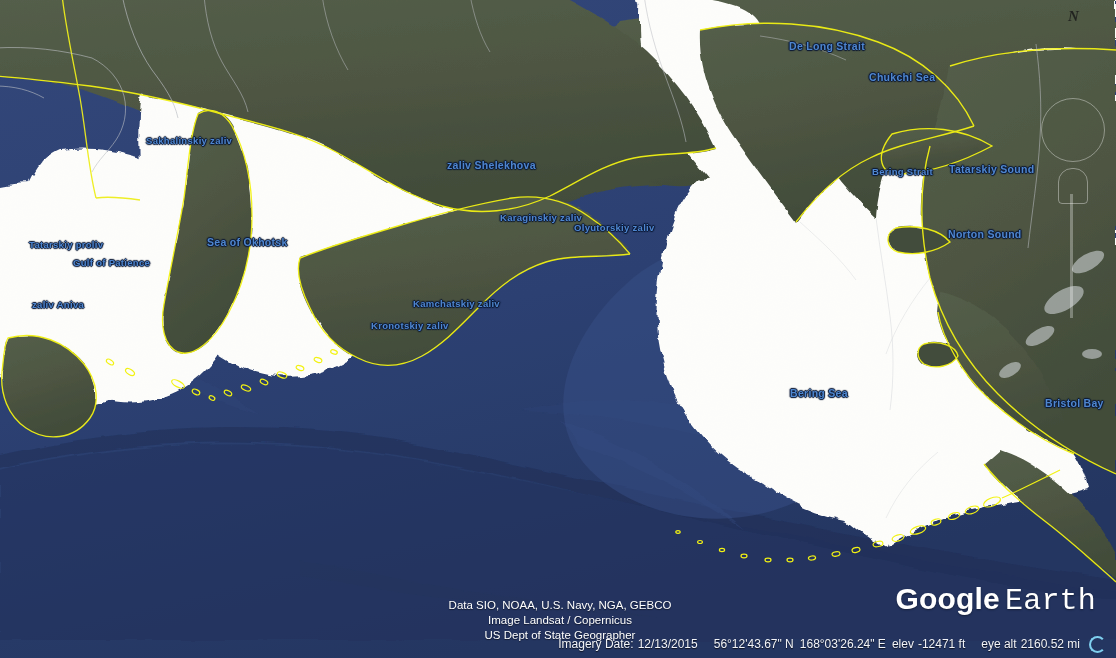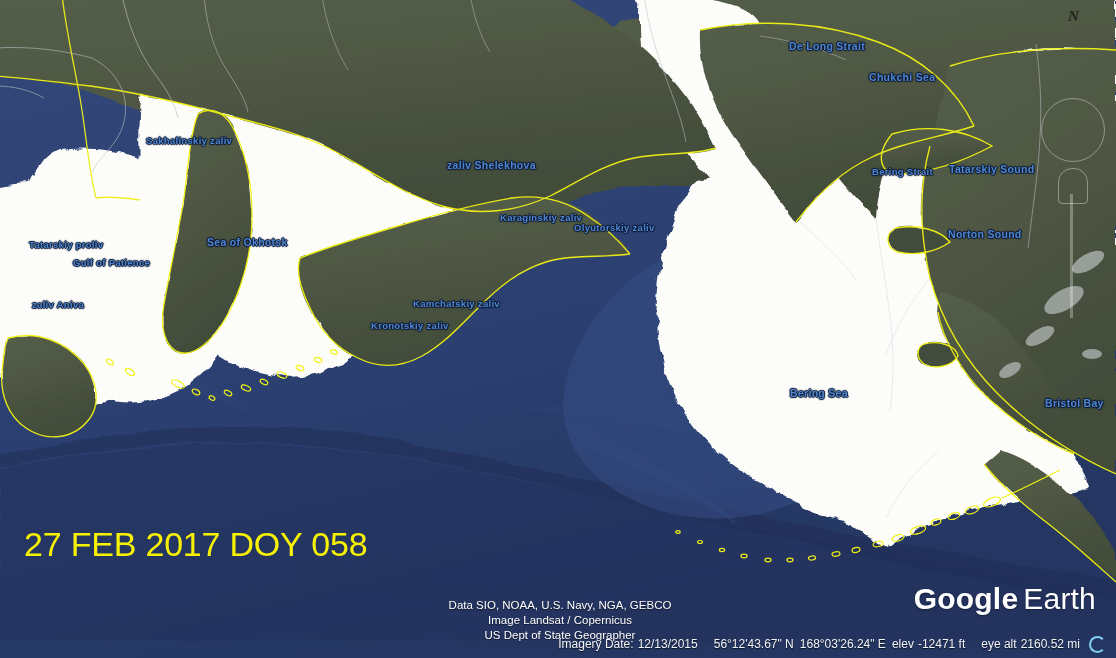--- a/index.html
+++ b/index.html
@@ -51,21 +51,21 @@
   #attribution div{white-space:nowrap;}
 
   
   #ge-logo{
     position:absolute;right:20px;top:582px;
     color:#fff;font-size:30px;letter-spacing:.2px;
     text-shadow:0 1px 2px rgba(0,0,0,.4);
     white-space:nowrap;
   }
   #ge-logo .g1{font-weight:bold;}
-  #ge-logo .g2{font-weight:300;margin-left:5px;}
+  #ge-logo .g2{font-weight:300;margin-left:5px;font-family:Liberation Mono, monospace;}
 
   
   #status-bar{
     position:absolute;left:0;right:0;bottom:4px;height:20px;
     display:flex;align-items:center;justify-content:flex-end;
     color:#f2f4f8;font-size:12px;
     text-shadow:0 1px 1px rgba(0,0,0,.7);
     padding-right:10px;box-sizing:border-box;padding-left:15px;
   }
   #status-bar .sb{white-space:nowrap;}
@@ -434,21 +434,20 @@
     </div>
 
   <div id="nav-compass-n">N</div>
   <div id="nav-ring"></div>
   <div id="zoom-slider">
     <div id="zoom-handle"></div>
     <div id="zoom-track"></div>
   </div>
 
   <div id="title-overlay">
-    <span id="title-line2">27 FEB 2017  DOY 058</span>
   </div>
 
   <div id="attribution">
       <div>Data SIO, NOAA, U.S. Navy, NGA, GEBCO</div>
       <div>Image Landsat / Copernicus</div>
       <div>US Dept of State Geographer</div>
     </div>
 
   <div id="ge-logo">
     <span class="g1">Google</span><span class="g2">Earth</span>

